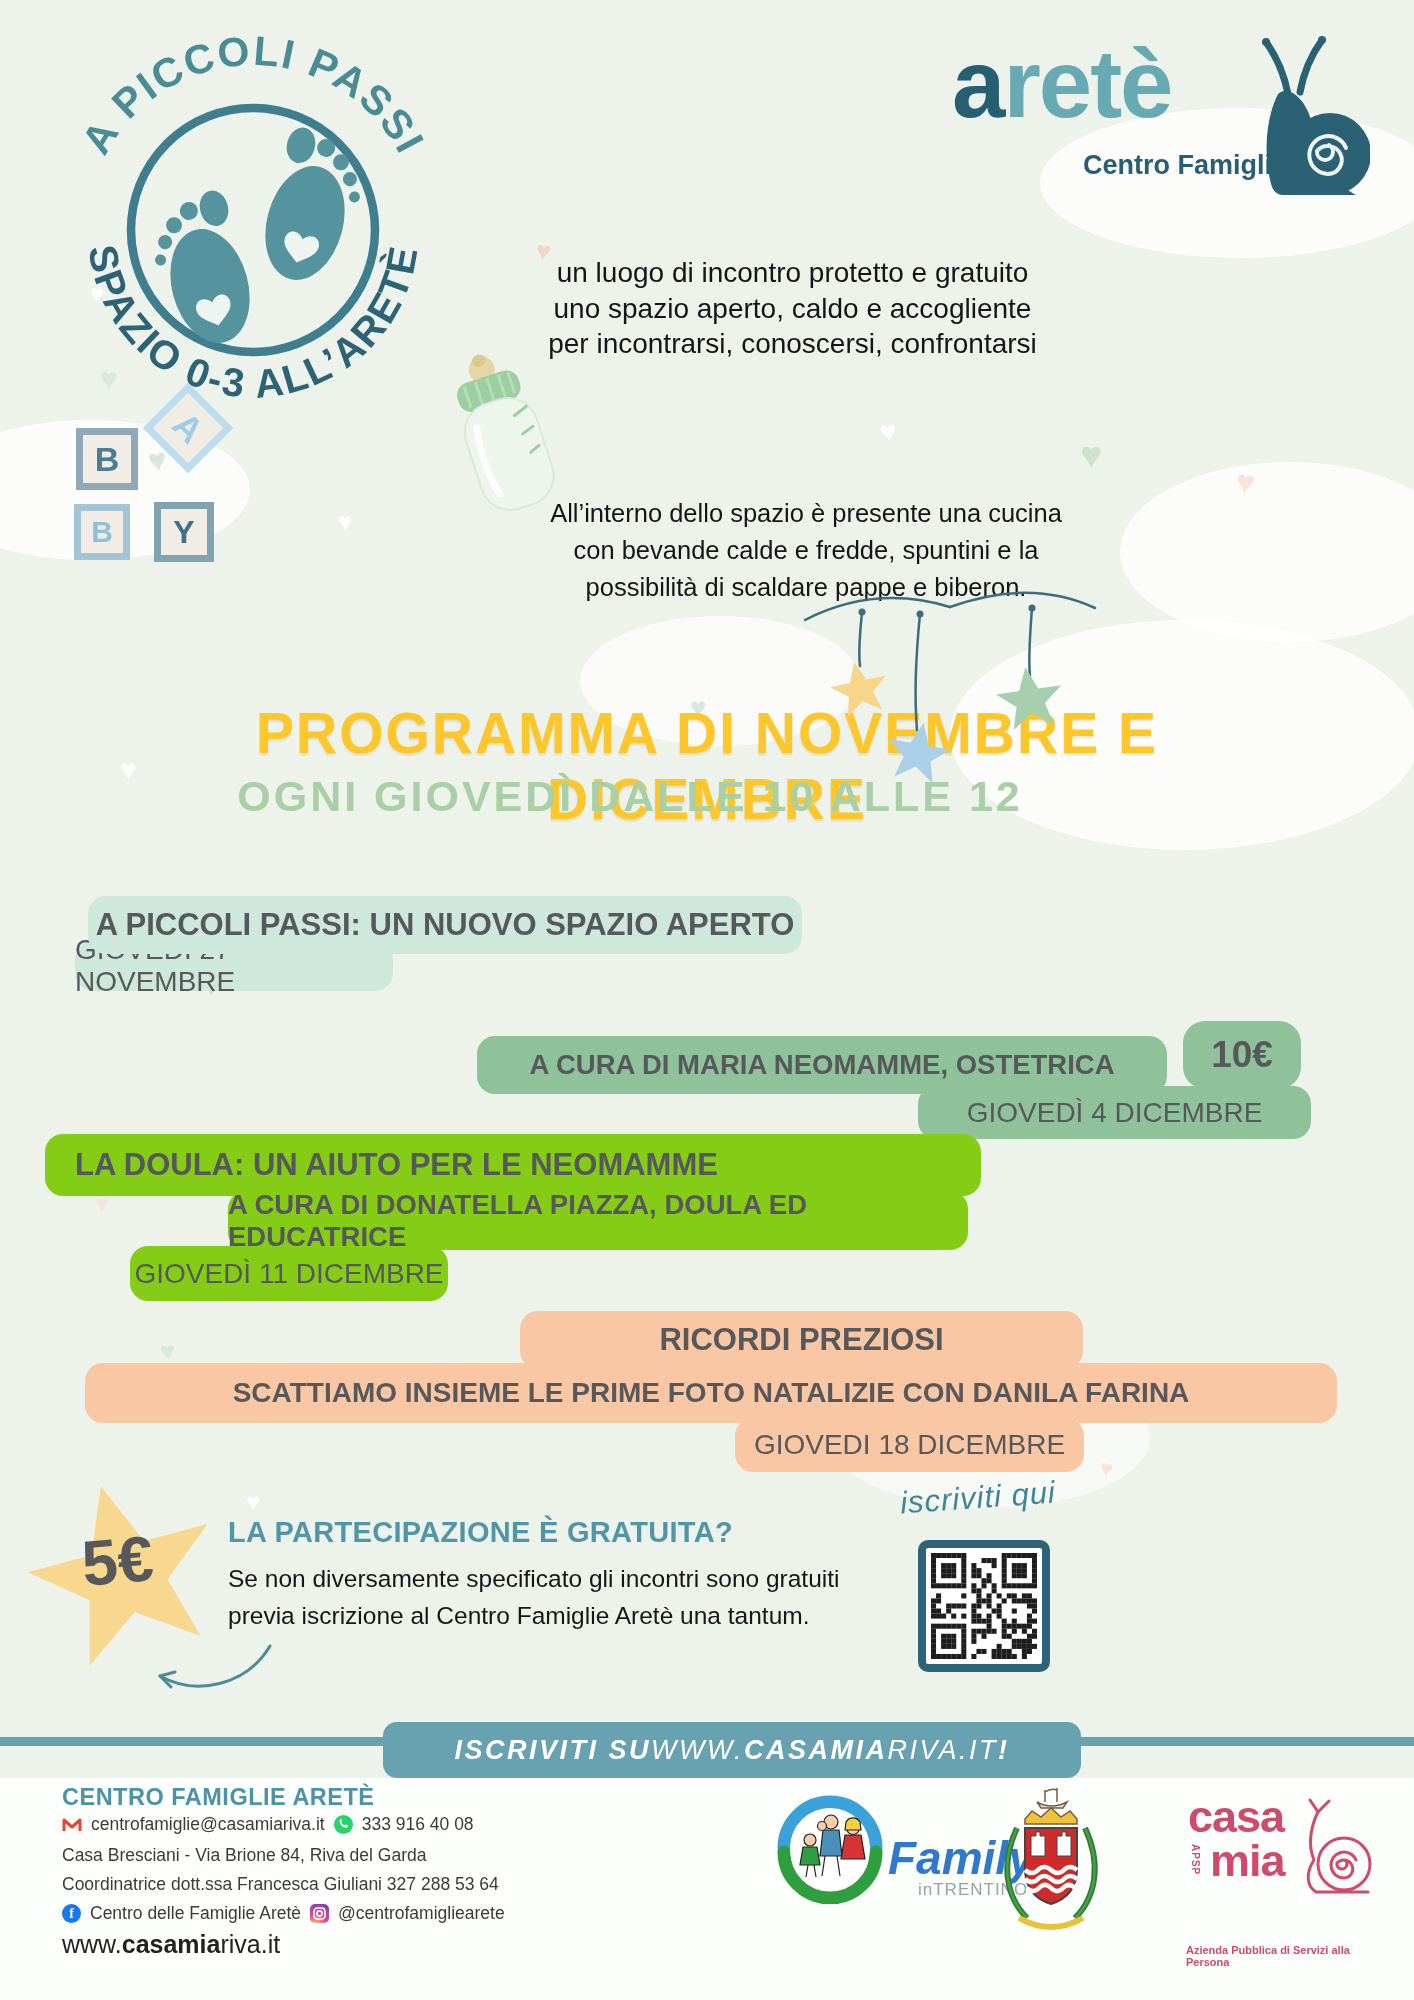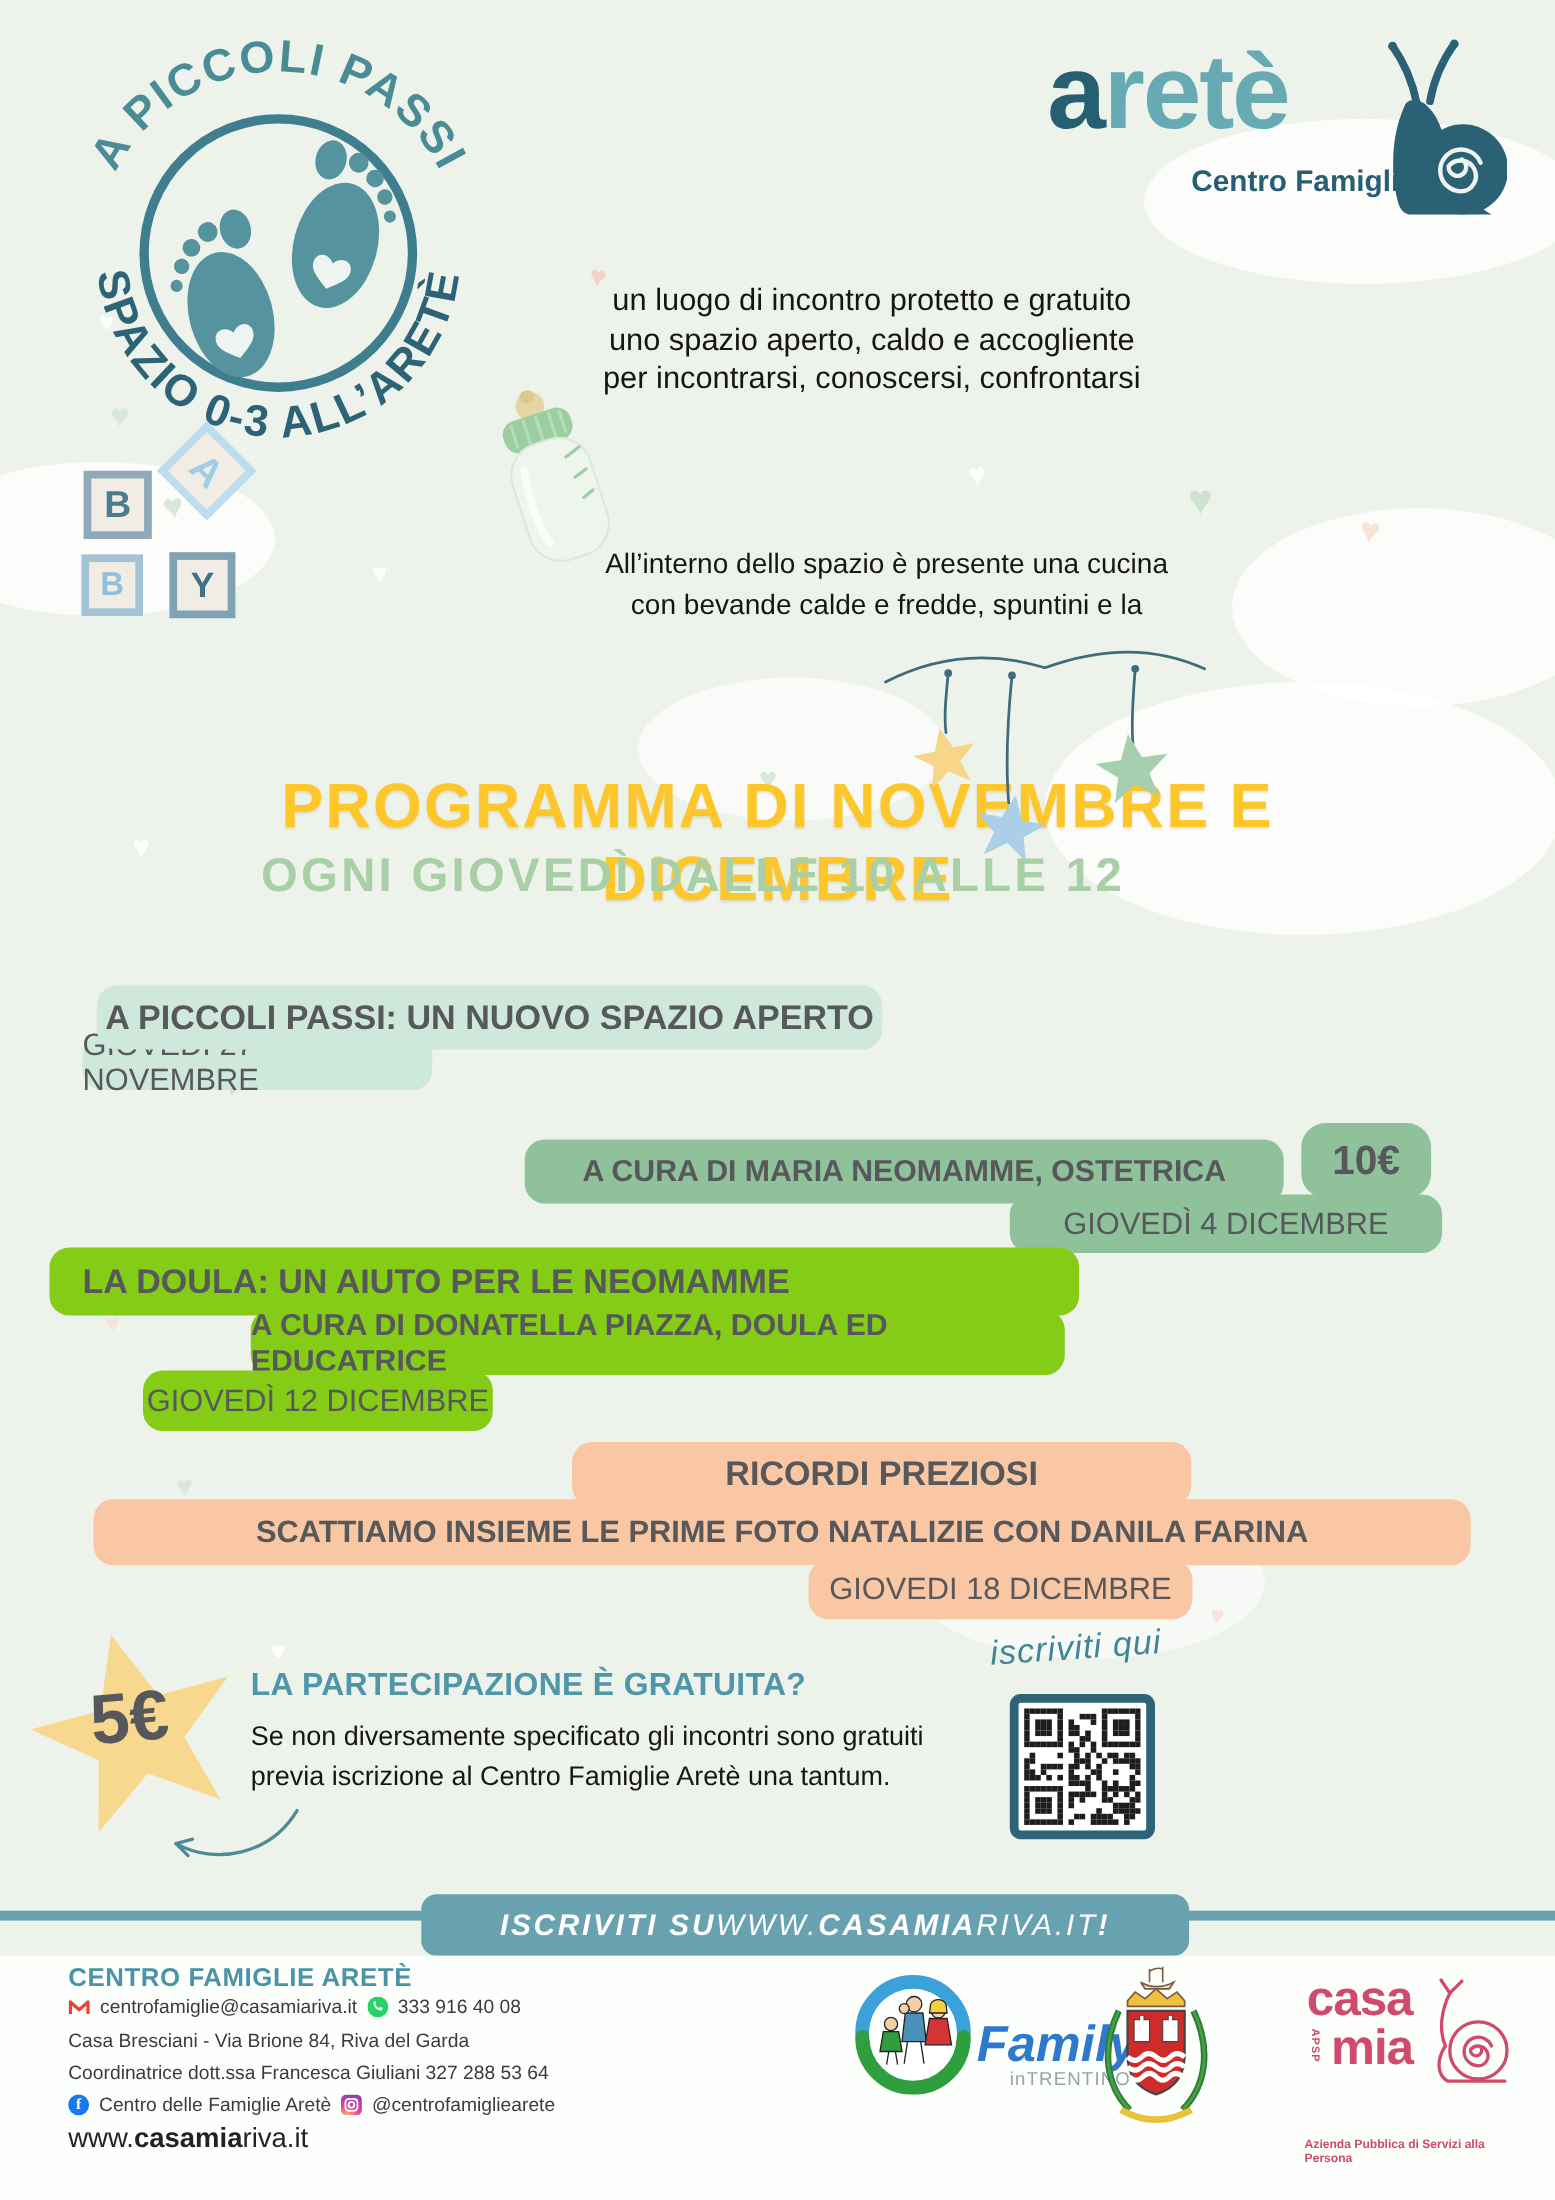--- a/index.html
+++ b/index.html
@@ -158,20 +158,21 @@
     <rect x="43" y="24" width="64" height="30" rx="13" fill="#9ccf9f"></rect>
     <path d="M53,27 v22 M65,26 v24 M77,26 v24 M89,26 v24 M99,27 v22" stroke="#b7dcb8" stroke-width="3" fill="none"></path>
     <rect x="38" y="50" width="74" height="110" rx="30" fill="#eef5ec" stroke="#dce8dc" stroke-width="2"></rect>
     <path d="M92,70 l14,-5 M94,90 l12,-4 M96,110 l10,-4" stroke="#9ccf9f" stroke-width="3" stroke-linecap="round"></path>
     <path d="M52,70 C48,95 48,120 54,140" stroke="#ffffff" stroke-width="7" fill="none" stroke-linecap="round" opacity=".8"></path>
   </svg>
 
   <div class="para" style="left:520px;top:495px;width:572px;font-size:25.5px;line-height:37px;">
     <div>All’interno dello spazio è presente una cucina</div>
     <div>con bevande calde e fredde, spuntini e la</div>
+    <div>possibilità di scaldare pappe e biberon.</div>
   </div>
 
   <div class="progtitle" style="top:700px;">PROGRAMMA DI NOVEMBRE E DICEMBRE</div>
   <div class="progsub" style="top:772px;">OGNI GIOVEDÌ DALLE 10 ALLE 12</div>
 
   <svg class="abs" style="left:800px;top:562px;" width="300" height="240" viewBox="0 0 300 240">
     <g stroke="#3d6c7d" stroke-width="2.5" fill="none" stroke-linecap="round">
       <path d="M5,58 Q75,22 150,45"></path>
       <path d="M150,45 Q230,16 295,46"></path>
       <path d="M62,50 C60,72 58,88 60,104"></path>
@@ -194,21 +195,21 @@
 
   <div class="box mint edate" style="left:75px;top:941px;width:318px;height:50px;">GIOVEDÌ 27 NOVEMBRE</div>
   <div class="box mint etitle" style="left:88px;top:896px;width:714px;height:58px;font-size:31px;">A PICCOLI PASSI: UN NUOVO SPAZIO APERTO</div>
 
   <div class="box green espeaker" style="left:477px;top:1036px;width:690px;height:58px;">A CURA DI MARIA NEOMAMME, OSTETRICA</div>
   <div class="box green eprice" style="left:1183px;top:1021px;width:118px;height:68px;">10€</div>
   <div class="box green edate" style="left:918px;top:1086px;width:393px;height:53px;">GIOVEDÌ 4 DICEMBRE</div>
 
   <div class="box ybox etitle leftal" style="left:45px;top:1134px;width:906px;height:62px;font-size:31px;">LA DOULA: UN AIUTO PER LE NEOMAMME</div>
   <div class="box ybox espeaker" style="left:228px;top:1191px;width:740px;height:59px;">A CURA DI DONATELLA PIAZZA, DOULA ED EDUCATRICE</div>
-  <div class="box ybox edate" style="left:130px;top:1246px;width:318px;height:55px;">GIOVEDÌ 12 DICEMBRE</div>
+  <div class="box ybox edate" style="left:130px;top:1246px;width:318px;height:55px;">GIOVEDÌ 11 DICEMBRE</div>
 
   <div class="box peach etitle" style="left:520px;top:1311px;width:563px;height:58px;font-size:31px;">RICORDI PREZIOSI</div>
   <div class="box peach etitle" style="left:85px;top:1363px;width:1252px;height:60px;font-size:28px;">SCATTIAMO INSIEME LE PRIME FOTO NATALIZIE CON DANILA FARINA</div>
   <div class="box peach edate" style="left:735px;top:1418px;width:349px;height:54px;">GIOVEDI 18 DICEMBRE</div>
 
   <svg class="abs" style="left:22px;top:1468px;" width="210" height="215" viewBox="0 0 210 215">
     <path transform="translate(103,108) rotate(-15) scale(3.1)" fill="#f8d88e" d="M0,-30 L8.8,-9.3 L30,-9.3 L13,4.6 L18.5,25 L0,12 L-18.5,25 L-13,4.6 L-30,-9.3 L-8.8,-9.3 Z"></path>
   </svg>
   <div class="abs" style="left:82px;top:1524px;font-size:64px;font-weight:700;color:#57585b;transform:rotate(-5deg);">5€</div>
   <svg class="abs" style="left:150px;top:1638px;" width="130" height="62" viewBox="0 0 130 62">

